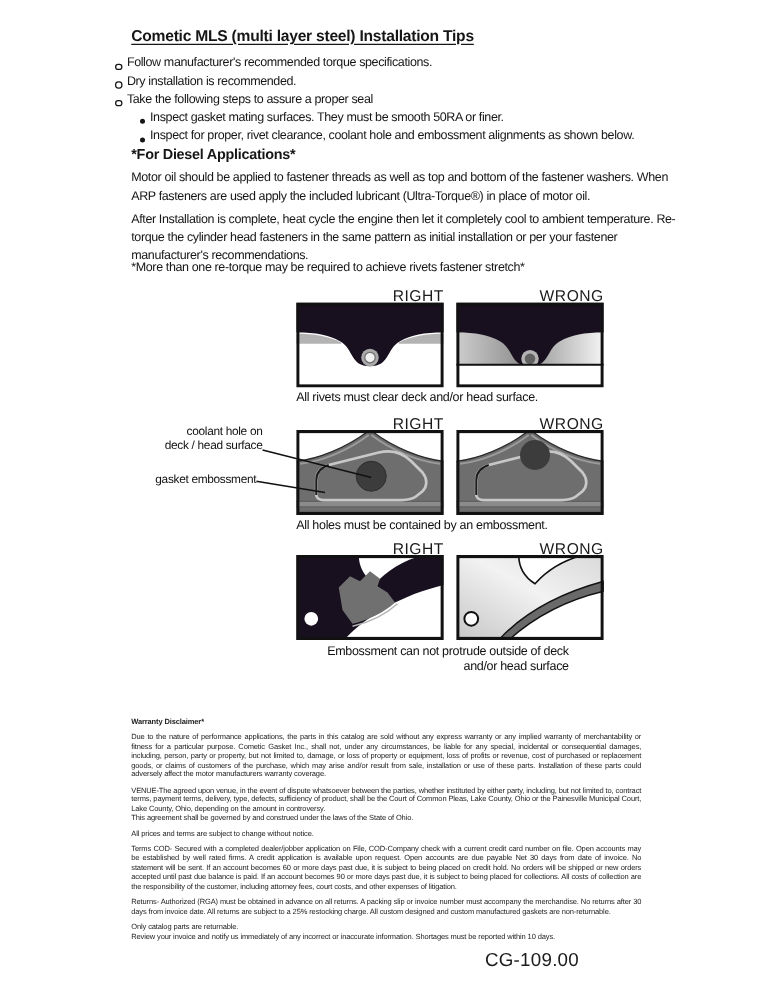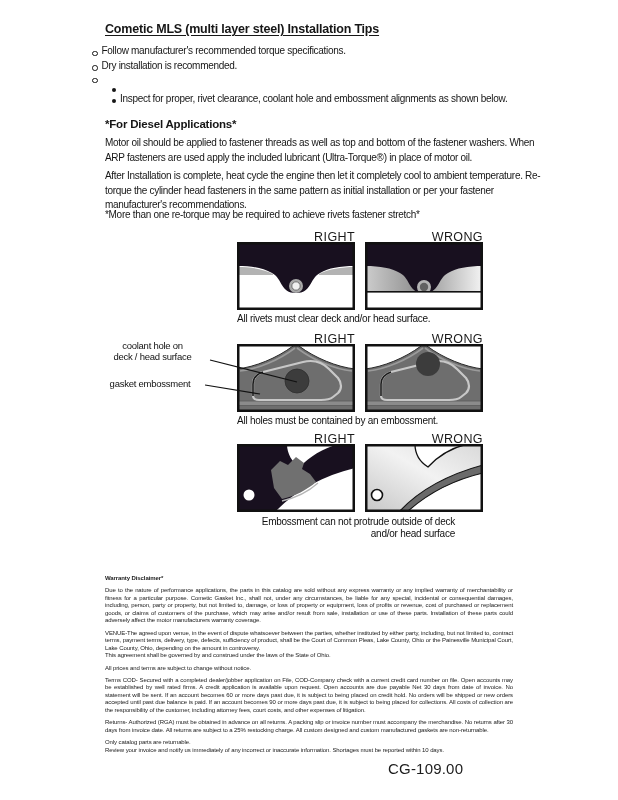--- a/index.html
+++ b/index.html
@@ -23,21 +23,21 @@
   
   .diesel-head{left:105px;top:118px;font-size:11.5px;font-weight:bold;letter-spacing:-0.2px;}
   .diesel-p1{left:105px;top:136px;width:448px;font-size:10px;letter-spacing:-0.3px;line-height:14.5px;}
   .diesel-p2{left:105px;top:169px;width:448px;font-size:10px;letter-spacing:-0.3px;line-height:14.5px;}
   .diesel-note{left:105px;top:209px;width:460px;font-size:10px;letter-spacing:-0.3px;}
   
   .dlabel{width:118px;text-align:right;font-size:12.5px;letter-spacing:0.4px;color:#1a1a1a;}
   .dbox{width:118px;height:68px;}
   .dbox svg{display:block;width:118px;height:68px;}
   .dcaption{font-size:10px;letter-spacing:-0.25px;line-height:12px;color:#111;}
-  .callout{font-size:9.5px;letter-spacing:-0.25px;line-height:11px;text-align:center;color:#111;}
+  .callout{font-size:9.5px;letter-spacing:-0.25px;line-height:11px;text-align:right;color:#111;}
   .leader{pointer-events:none;z-index:5;}
   .f-dark{fill:var(--diagram-dark,#18101f);}
   .f-gasket{fill:var(--gasket-gray,#6e6e6e);}
   .f-hole{fill:var(--hole-gray,#3c3c3c);}
   
   .disclaimer{
     left:105px;top:575px;width:408px;font-size:6px;line-height:7.45px;
     letter-spacing:-0.1px;color:#222;
   }
   .disclaimer .dc-head{font-weight:bold;margin-bottom:5px;}
@@ -56,23 +56,25 @@
   <div class="tip-row">
     <span class="obullet"></span>
     <span>Follow manufacturer's recommended torque specifications.</span>
   </div>
   <div class="tip-row">
     <span class="obullet"></span>
     <span>Dry installation is recommended.</span>
   </div>
   <div class="tip-row">
     <span class="obullet"></span>
+    <span>Take the following steps to assure a proper seal</span>
   </div>
   <div class="tip-row sub">
     <span class="dbullet"></span>
+    <span>Inspect gasket mating surfaces.  They must be smooth 50RA or finer.</span>
   </div>
   <div class="tip-row sub">
     <span class="dbullet"></span>
     <span>Inspect for proper, rivet clearance, coolant hole and embossment alignments as shown below.</span>
   </div>
 </div>
 
 <div class="abs diesel-head">*For Diesel Applications*</div>
 <div class="abs diesel-p1">Motor oil should be applied to fastener threads as well as top and bottom of the fastener washers. When ARP fasteners are used apply the included lubricant (Ultra-Torque®) in place of motor oil.</div>
 <div class="abs diesel-p2">After Installation is complete, heat cycle the engine then let it completely cool to ambient temperature. Re-torque the cylinder head fasteners in the same pattern as initial installation or per your fastener manufacturer's recommendations.</div>

